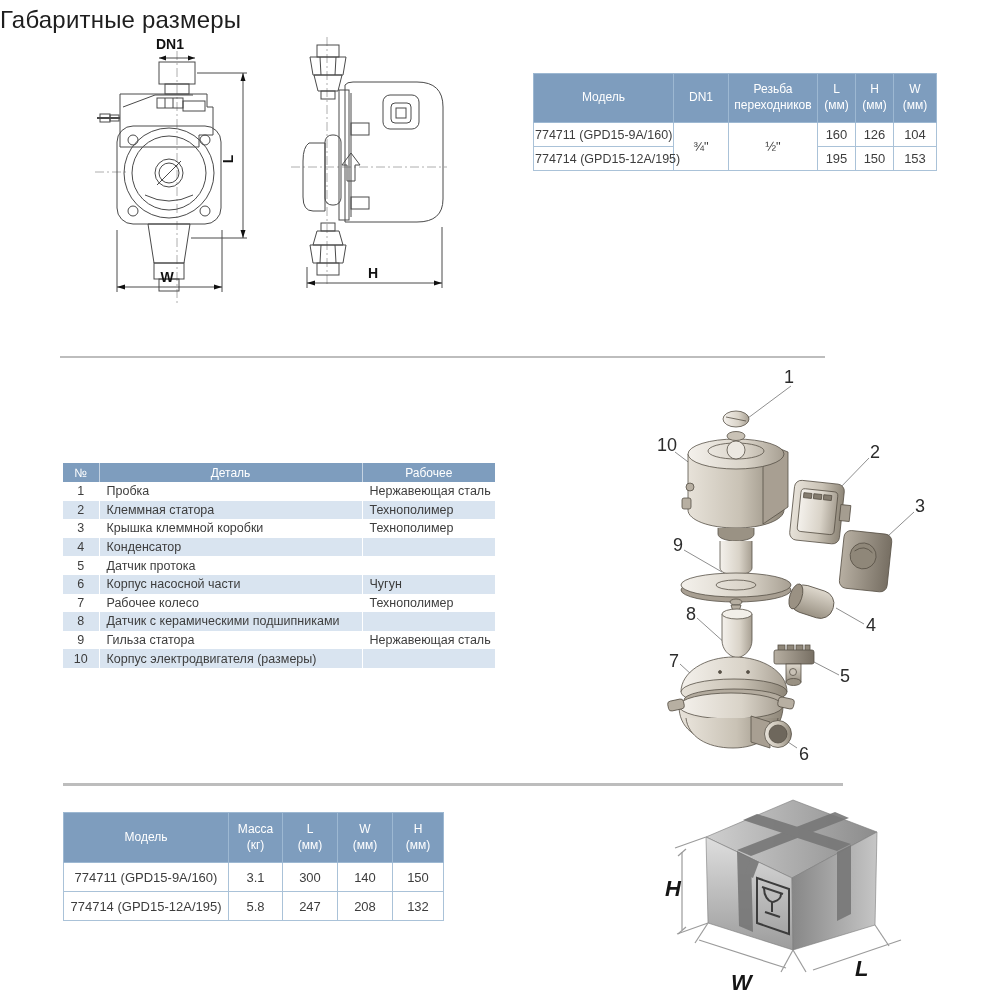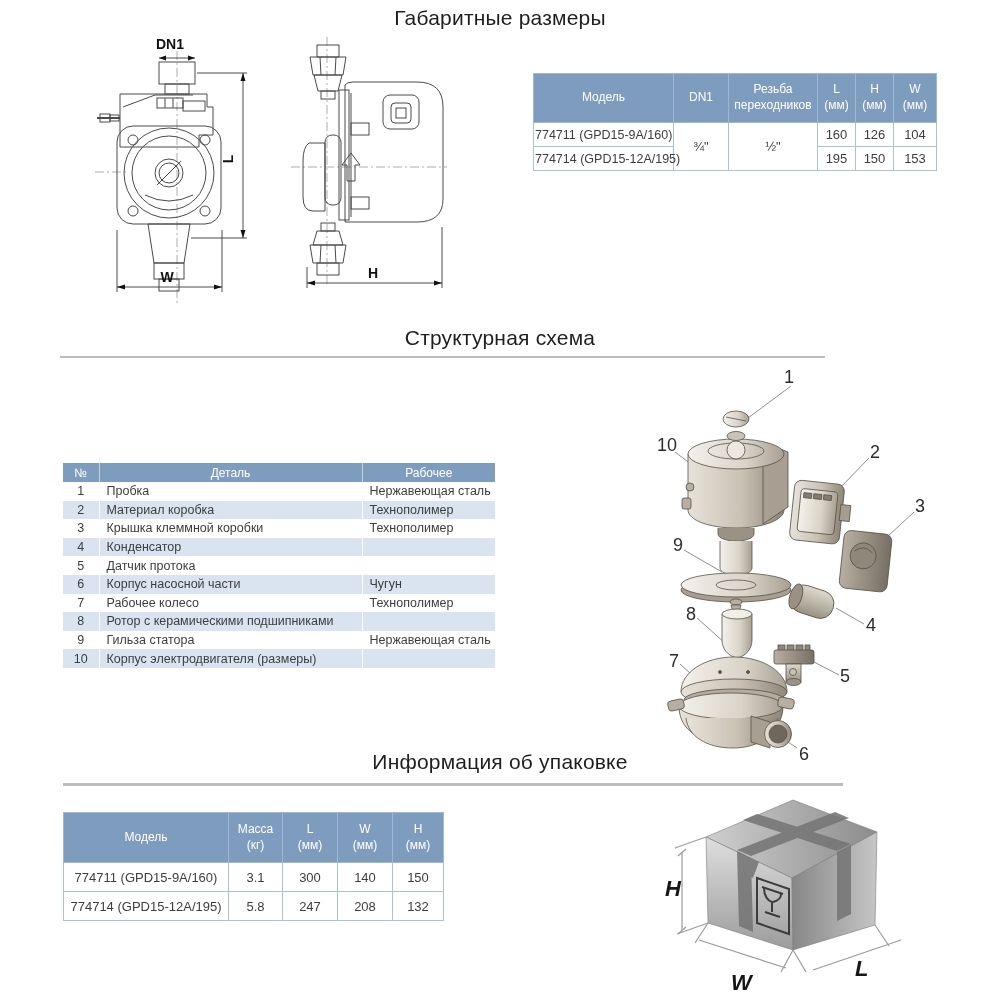--- a/index.html
+++ b/index.html
@@ -1,22 +1,22 @@
 <!DOCTYPE html>
 <html><head>
 <meta charset="utf-8">
 <style>
   * { margin:0; padding:0; box-sizing:border-box; }
   html,body { background:#fff; }
   body { font-family:"Liberation Sans", sans-serif; color:#3d3d3d; }
   .page { position:relative; width:1000px; height:1000px; background:#fff; overflow:hidden; }
 
   .sec-title {
-    position:absolute; left:0; width:1000px; text-align:center;
-    font-size:21px; font-weight:500; color:#1e1e1e; letter-spacing:.2px;
+    position:absolute; left:0; width:1000px; text-align:left;
+    font-size:24px; font-weight:500; color:#1e1e1e; letter-spacing:.2px;
   }
   .divider { position:absolute; background:#bdbdbd; }
 
   
   table.spec { border-collapse:collapse; table-layout:fixed; position:absolute; }
   table.spec th {
     background:#7e9dbe; color:#fff; font-weight:400; font-size:12px;
     border:1px solid #9db8d2; padding:1px 2px; line-height:1.3; text-align:center;
   }
   table.spec td {
@@ -190,21 +190,20 @@
       </tr>
       <tr>
         <td class="model">774714 (GPD15-12A/195)</td>
         <td>195</td>
         <td>150</td>
         <td>153</td>
       </tr>
     </tbody>
   </table>
 
-  <div class="sec-title" style="top:326px">Структурная схема</div>
   <div class="divider" style="top:356px; left:60px; width:765px; height:2px;"></div>
 
   <table id="table-parts">
     <colgroup>
         <col style="width:36px">
         <col style="width:263px">
         <col style="width:133px">
       </colgroup>
     <thead>
       <tr>
@@ -214,21 +213,21 @@
       </tr>
     </thead>
     <tbody>
       <tr>
           <td>1</td>
           <td>Пробка</td>
           <td>Нержавеющая сталь</td>
         </tr>
       <tr>
           <td>2</td>
-          <td>Материал коробка</td>
+          <td>Клеммная статора</td>
           <td>Технополимер</td>
         </tr>
       <tr>
           <td>3</td>
           <td>Крышка клеммной коробки</td>
           <td>Технополимер</td>
         </tr>
       <tr>
           <td>4</td>
           <td>Конденсатор</td>
@@ -244,21 +243,21 @@
           <td>Корпус насосной части</td>
           <td>Чугун</td>
         </tr>
       <tr>
           <td>7</td>
           <td>Рабочее колесо</td>
           <td>Технополимер</td>
         </tr>
       <tr>
           <td>8</td>
-          <td>Ротор с керамическими подшипниками</td>
+          <td>Датчик с керамическими подшипниками</td>
           <td></td>
         </tr>
       <tr>
           <td>9</td>
           <td>Гильза статора</td>
           <td>Нержавеющая сталь</td>
         </tr>
       <tr>
           <td>10</td>
           <td>Корпус электродвигателя (размеры)</td>
@@ -381,21 +380,20 @@
       <text x="218" y="269">4</text>
       <text x="192" y="320">5</text>
       <text x="151" y="398">6</text>
       <text x="21" y="305">7</text>
       <text x="38" y="258">8</text>
       <text x="25" y="189">9</text>
       <text x="9" y="89">10</text>
     </g>
   </svg>
 
-  <div class="sec-title" style="top:750px">Информация об упаковке</div>
   <div class="divider" style="top:783px; left:63px; width:780px; height:3px;"></div>
 
   <table class="spec" id="table-pack">
     <colgroup>
       <col style="width:165px">
         <col style="width:54px">
         <col style="width:55px">
         <col style="width:55px">
         <col style="width:51px">
     </colgroup>

